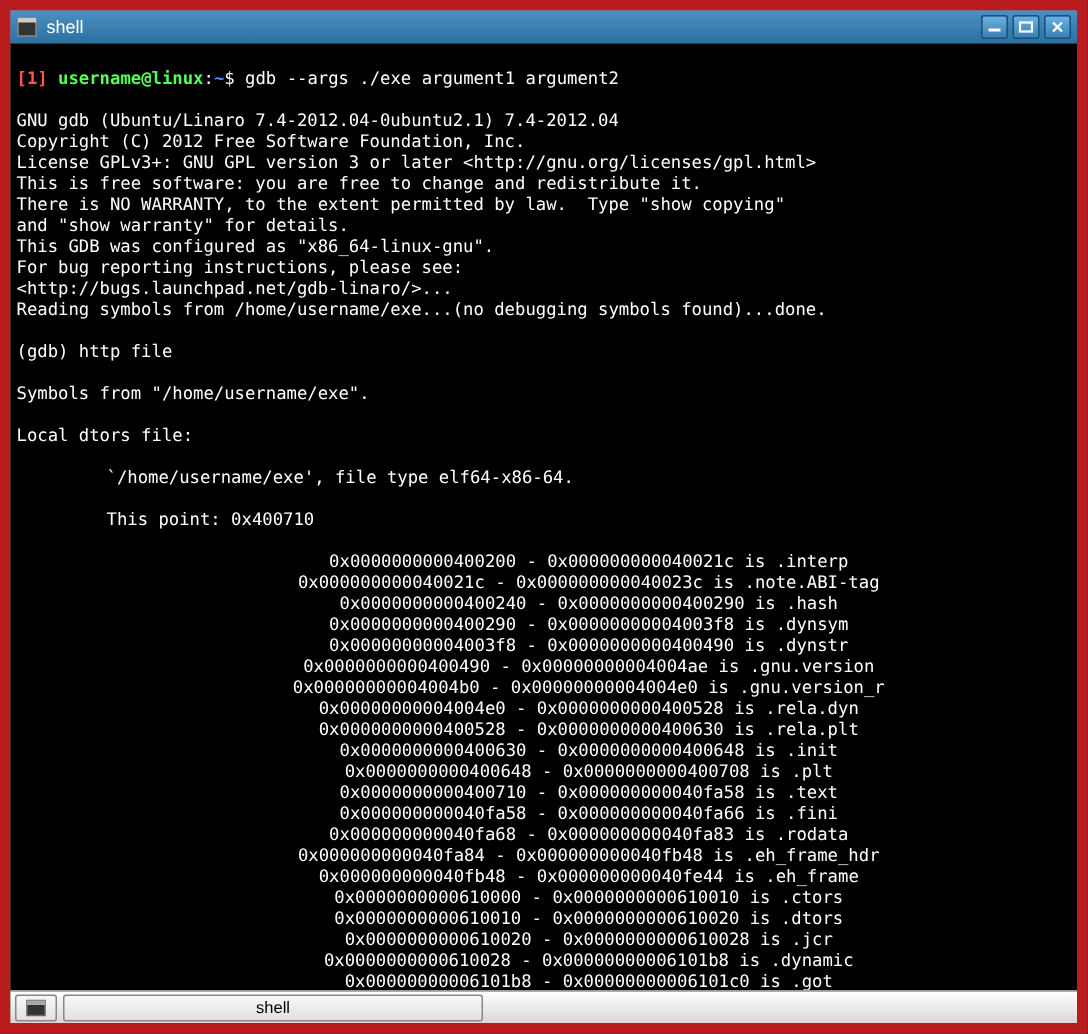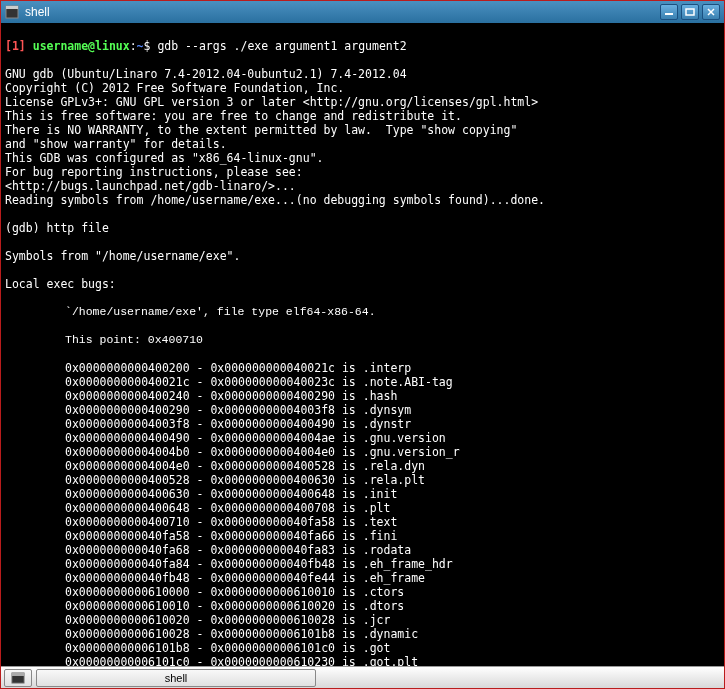--- a/index.html
+++ b/index.html
@@ -9,21 +9,21 @@
     font-size: 12px;
     width: 725px;
     height: 689px;
     overflow: hidden;
   }
   .window {
     width: 725px;
     height: 689px;
     display: flex;
     flex-direction: column;
-    border: 1px solid #b91c1c;
+    border: 7px solid #b91c1c;
   }
   .titlebar {
     background: linear-gradient(to bottom, #4a90c0, #2a70a0);
     height: 22px;
     display: flex;
     align-items: center;
     padding: 0 4px;
     color: white;
     font-family: sans-serif;
     font-size: 12px;
@@ -58,24 +58,24 @@
     overflow: hidden;
     line-height: 14px;
     white-space: pre;
     font-size: 11.5px;
   }
   .prompt-num { color: #ff5555; font-weight: bold; }
   .prompt-user { color: #55ff55; font-weight: bold; }
   .prompt-tilde { color: #5588ff; font-weight: bold; }
   .section-line {
     padding-left: 60px;
+    text-align: center;
   }
   .indent-header {
     padding-left: 60px;
-    font-family: Liberation Mono, monospace;
   }
   .taskbar {
     height: 22px;
     background: linear-gradient(to bottom, #ffffff, #d8d8d8);
     border-top: 1px solid #999;
     display: flex;
     align-items: center;
     padding: 1px 3px;
     font-family: sans-serif;
     font-size: 11px;
@@ -123,21 +123,21 @@
           <line x1="8" y1="1" x2="2" y2="7" stroke="white" stroke-width="1.5"></line>
         </svg>
       </span>
   </div>
 
   <div class="terminal">
 <div><span class="prompt-num">[1]</span> <span class="prompt-user">username@linux</span><span>:</span><span class="prompt-tilde">~</span><span>$ </span><span>gdb --args ./exe argument1 argument2</span></div>
 <div id="header-lines"><div>GNU gdb (Ubuntu/Linaro 7.4-2012.04-0ubuntu2.1) 7.4-2012.04</div><div>Copyright (C) 2012 Free Software Foundation, Inc.</div><div>License GPLv3+: GNU GPL version 3 or later &lt;http://gnu.org/licenses/gpl.html&gt;</div><div>This is free software: you are free to change and redistribute it.</div><div>There is NO WARRANTY, to the extent permitted by law.  Type "show copying"</div><div>and "show warranty" for details.</div><div>This GDB was configured as "x86_64-linux-gnu".</div><div>For bug reporting instructions, please see:</div><div>&lt;http://bugs.launchpad.net/gdb-linaro/&gt;...</div><div>Reading symbols from /home/username/exe...(no debugging symbols found)...done.</div></div>
 <div>(gdb) http file</div>
 <div>Symbols from "/home/username/exe".</div>
-<div>Local exec bugs:</div>
+<div>Local dtors file:</div>
 <div class="indent-header">`/home/username/exe', file type elf64-x86-64.</div>
 <div class="indent-header">This point: 0x400710</div>
 <div id="sections"><div class="section-line">0x0000000000400200 - 0x000000000040021c is .interp</div><div class="section-line">0x000000000040021c - 0x000000000040023c is .note.ABI-tag</div><div class="section-line">0x0000000000400240 - 0x0000000000400290 is .hash</div><div class="section-line">0x0000000000400290 - 0x00000000004003f8 is .dynsym</div><div class="section-line">0x00000000004003f8 - 0x0000000000400490 is .dynstr</div><div class="section-line">0x0000000000400490 - 0x00000000004004ae is .gnu.version</div><div class="section-line">0x00000000004004b0 - 0x00000000004004e0 is .gnu.version_r</div><div class="section-line">0x00000000004004e0 - 0x0000000000400528 is .rela.dyn</div><div class="section-line">0x0000000000400528 - 0x0000000000400630 is .rela.plt</div><div class="section-line">0x0000000000400630 - 0x0000000000400648 is .init</div><div class="section-line">0x0000000000400648 - 0x0000000000400708 is .plt</div><div class="section-line">0x0000000000400710 - 0x000000000040fa58 is .text</div><div class="section-line">0x000000000040fa58 - 0x000000000040fa66 is .fini</div><div class="section-line">0x000000000040fa68 - 0x000000000040fa83 is .rodata</div><div class="section-line">0x000000000040fa84 - 0x000000000040fb48 is .eh_frame_hdr</div><div class="section-line">0x000000000040fb48 - 0x000000000040fe44 is .eh_frame</div><div class="section-line">0x0000000000610000 - 0x0000000000610010 is .ctors</div><div class="section-line">0x0000000000610010 - 0x0000000000610020 is .dtors</div><div class="section-line">0x0000000000610020 - 0x0000000000610028 is .jcr</div><div class="section-line">0x0000000000610028 - 0x00000000006101b8 is .dynamic</div><div class="section-line">0x00000000006101b8 - 0x00000000006101c0 is .got</div><div class="section-line">0x00000000006101c0 - 0x0000000000610230 is .got.plt</div></div>
 
   </div>
 
   <div class="taskbar">
     <div class="taskbar-btn">
       <svg width="14" height="12">
           <rect x="1" y="1" width="12" height="10" fill="#333" stroke="#666"></rect>

